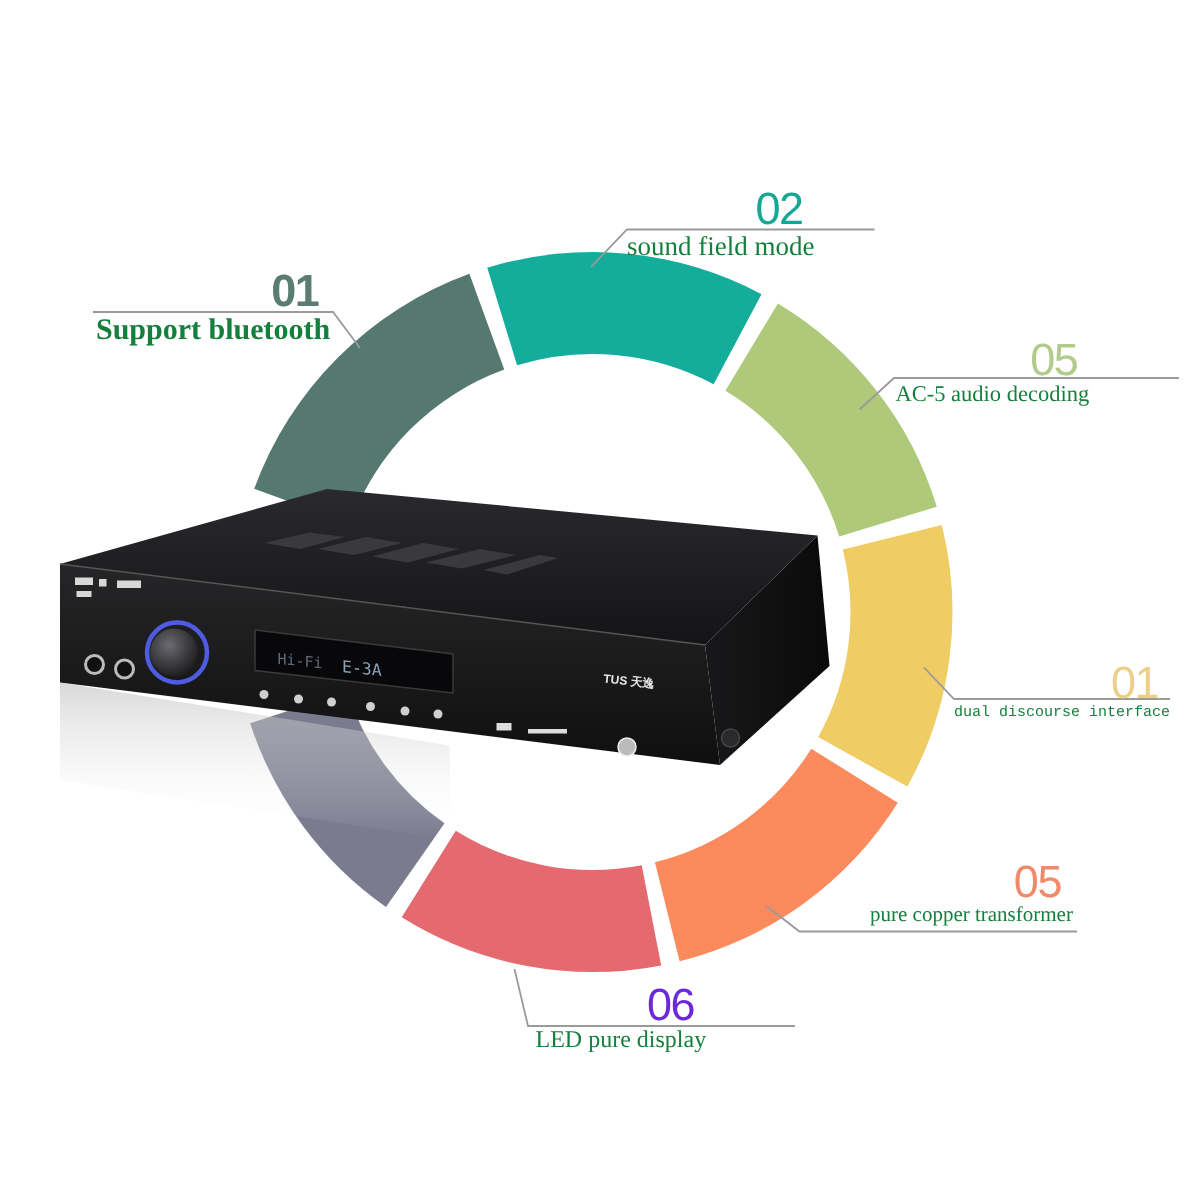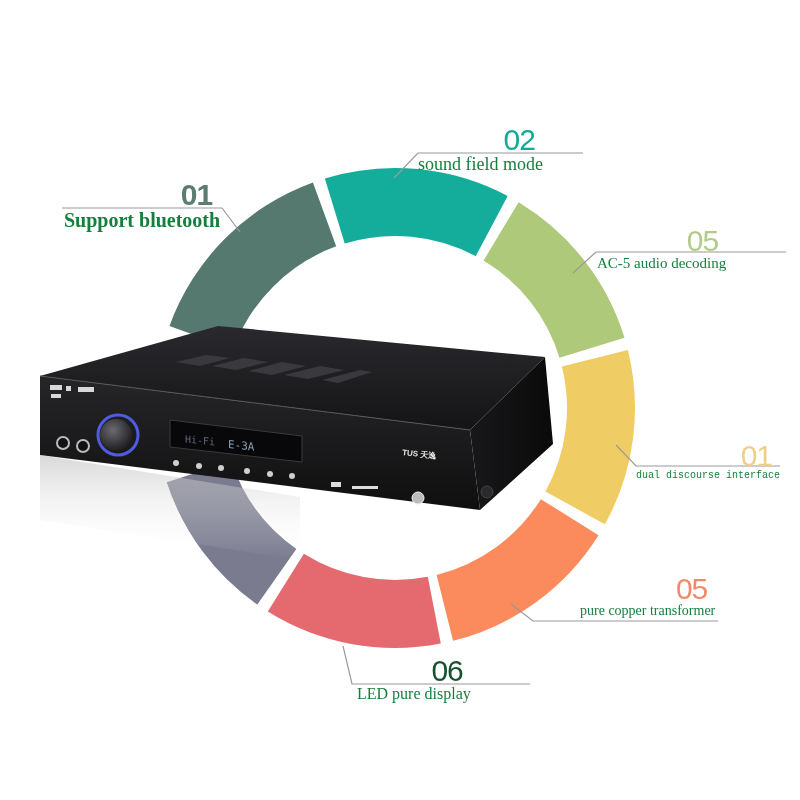--- a/index.html
+++ b/index.html
@@ -125,16 +125,16 @@
   </div>
   <div class="label" style="left:636px;top:441px;">
     <span class="num" style="color:#ecd08a">01</span>
     <span class="txt" style="font-size:10px;font-family:Liberation Mono, monospace;">dual discourse interface</span>
   </div>
   <div class="label" style="left:540px;top:574px;">
     <span class="num" style="color:#f08a6a">05</span>
     <span class="txt" style="font-size:14px;margin-left:40px;">pure copper transformer</span>
   </div>
   <div class="label" style="left:357px;top:656px;">
-    <span class="num" style="color:#14532d">06</span>
+    <span class="num" style="color:#6d28d9">06</span>
     <span class="txt" style="font-size:16px;">LED pure display</span>
   </div>
 </div>
 
 </body></html>

